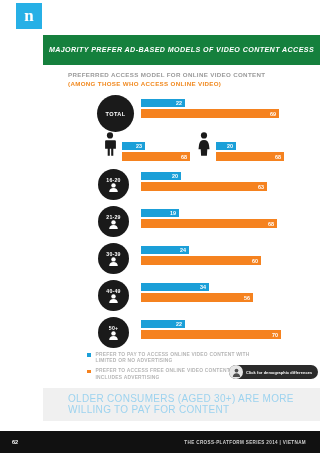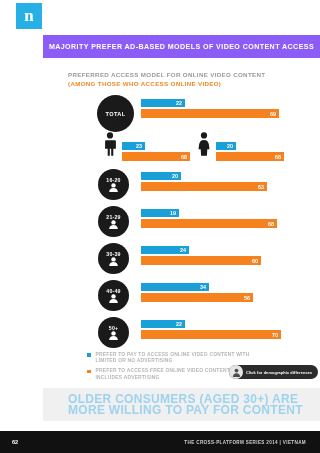--- a/index.html
+++ b/index.html
@@ -16,23 +16,23 @@
   .logo {
     width:26px; height:26px; background:#27b0e6;
     display:flex; align-items:center; justify-content:center;
     color:#ffffff; font-size:17px; font-weight:700;
     font-family:"Liberation Serif", serif; line-height:1;
     padding-bottom:2px;
   }
 
   
   .title-banner {
-    position:absolute; left:43px; top:35px; right:0; height:23px;
-    background:#8b5cf6;
-    display:flex; align-items:center; justify-content:center;
+    position:absolute; left:43px; top:35px; right:0; height:30px;
+    background:#15803d;
+    display:flex; align-items:center; justify-content:center;font-style:italic;
   }
   .title-banner span {
     color:#ffffff; font-size:7.1px; font-weight:700;
     letter-spacing:0.42px; white-space:nowrap;
   }
 
   
   .subtitle-block { position:absolute; left:68px; top:70px; }
   .subtitle-1 {
     color:#9a9a9a; font-size:6.2px; font-weight:600;
@@ -131,21 +131,21 @@
   }
 
   
   .callout {
     position:absolute; left:43px; top:388px; right:0; height:33px;
     background:#f0f0f0;
     display:flex; align-items:center;
     padding-left:25px;
   }
   .callout span {
-    color:#9dd3ef; font-size:12px; font-weight:700;
+    color:#9dd3ef; font-size:10px; font-weight:400;
     letter-spacing:0.3px; line-height:10.5px;
   }
 
   
   .footer {
     position:absolute; left:0; bottom:0; width:320px; height:22px;
     background:#111111;
   }
   .footer .page-no {
     position:absolute; left:12px; top:50%; transform:translateY(-50%);

